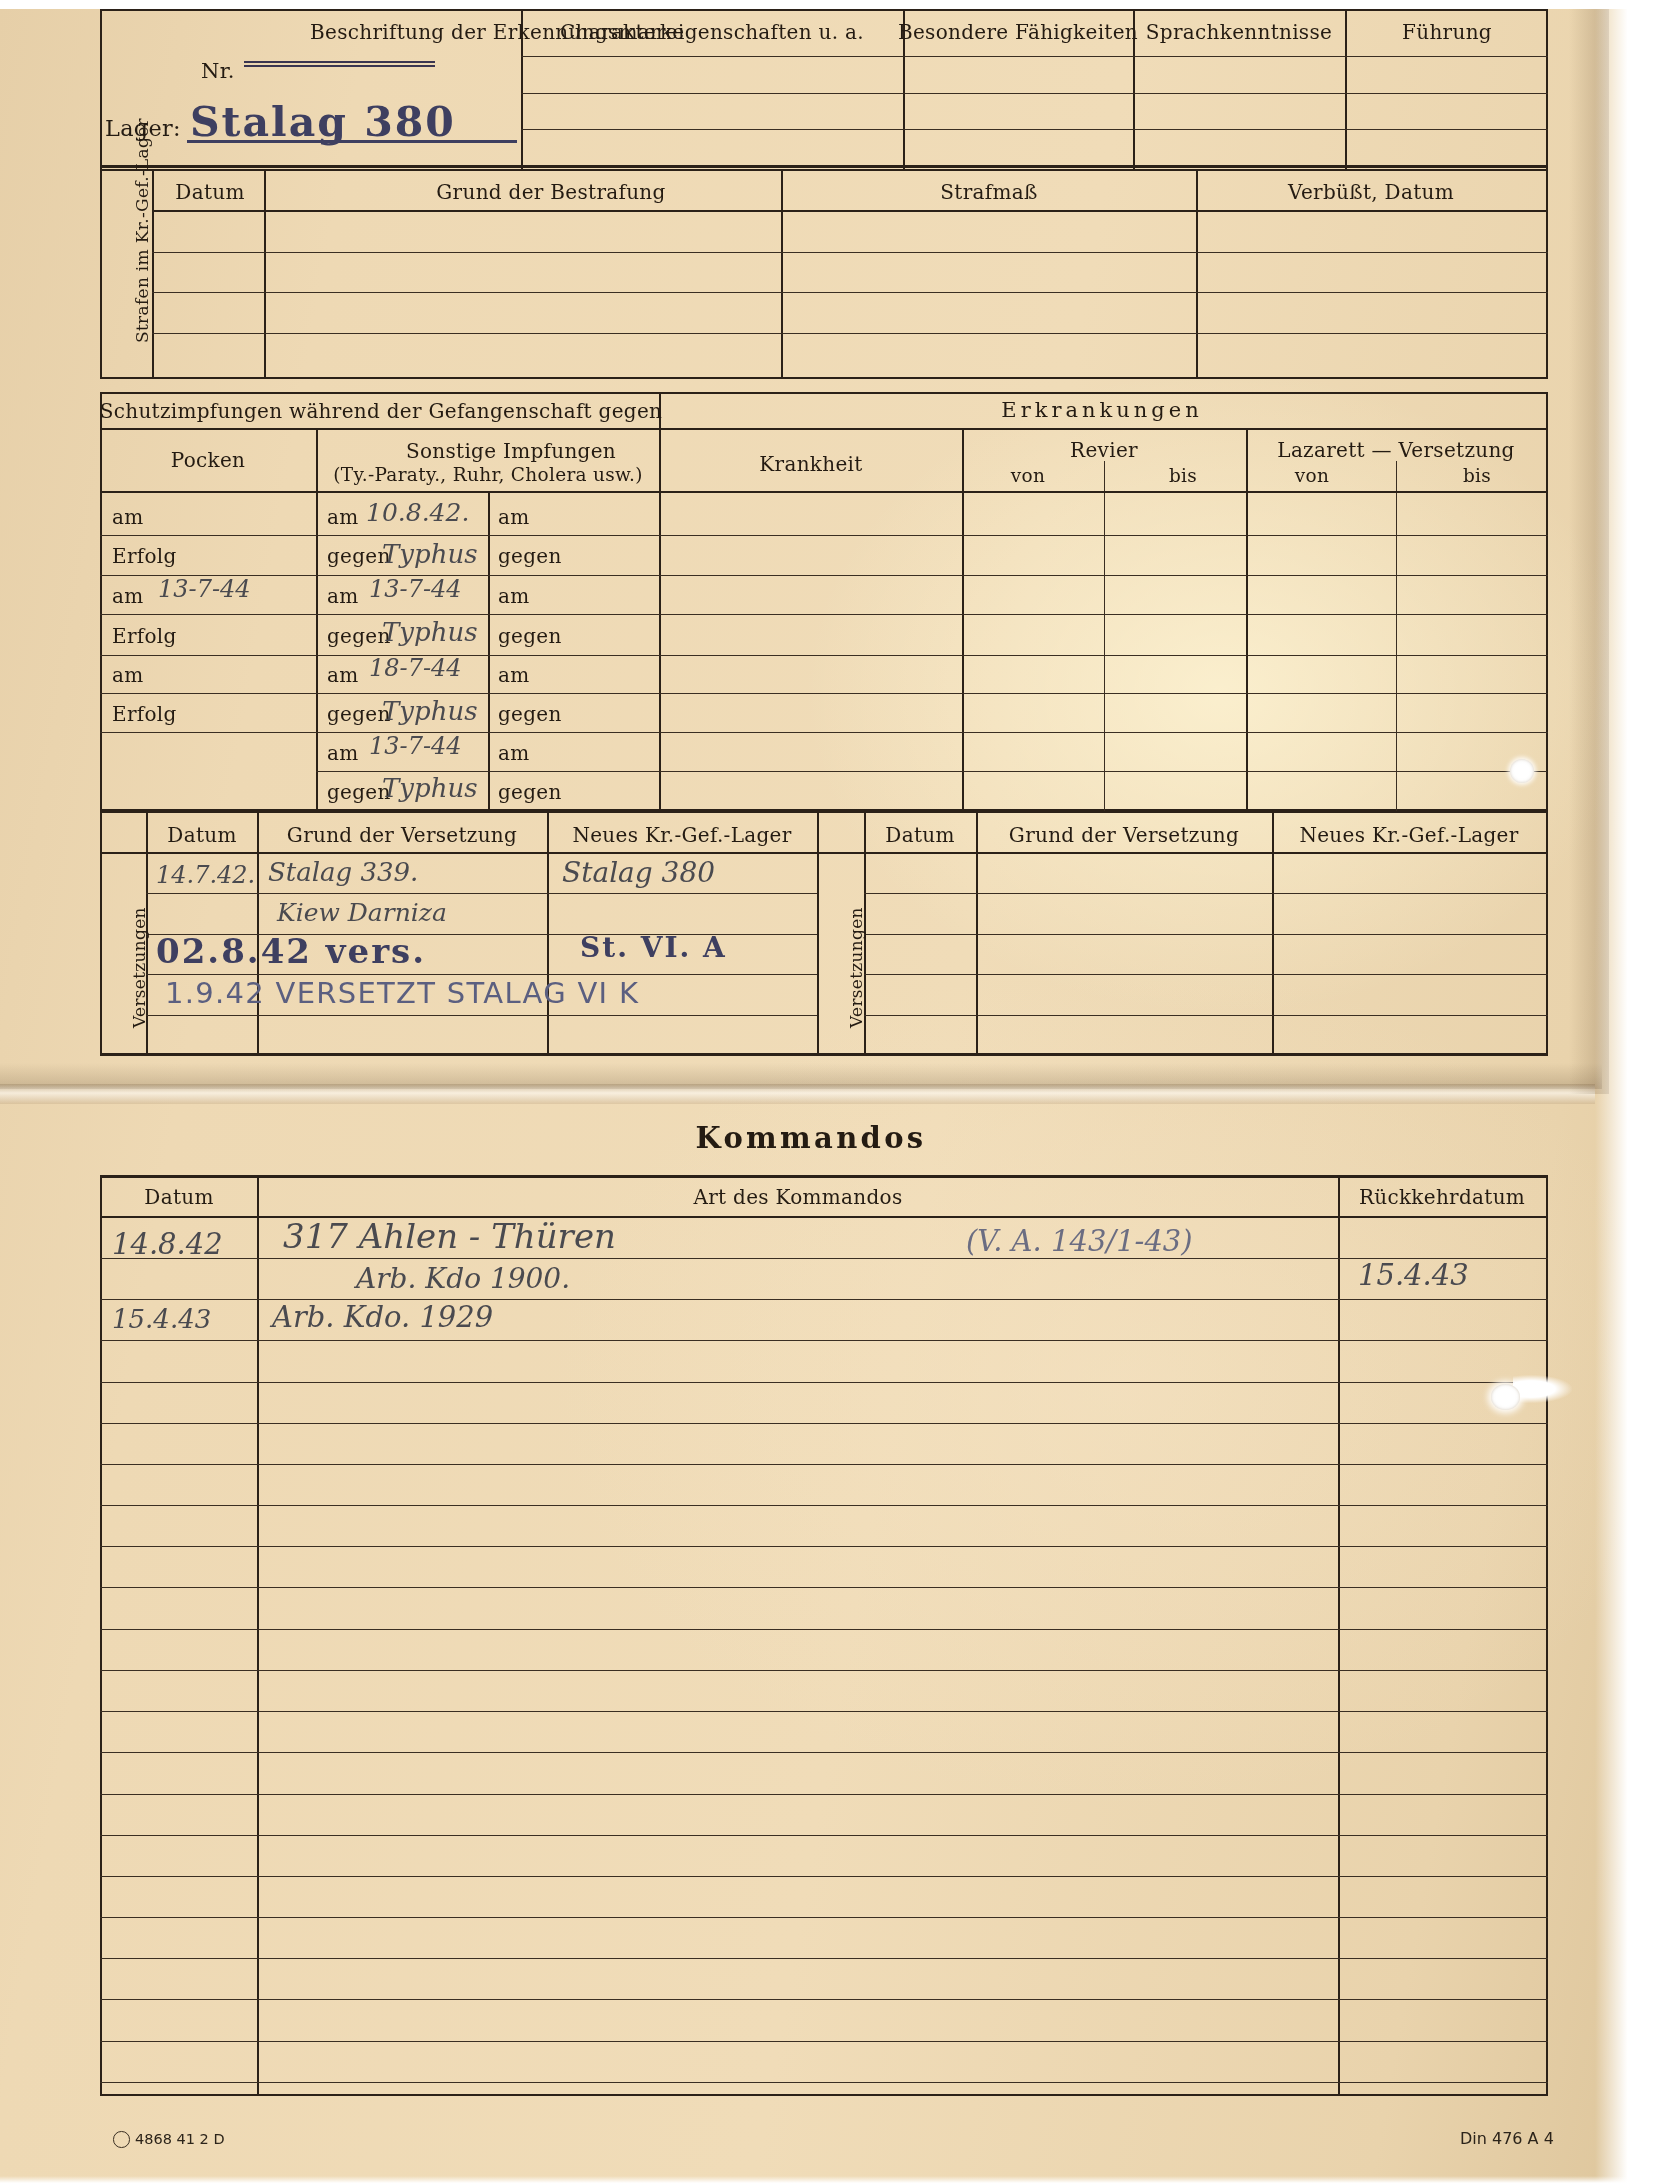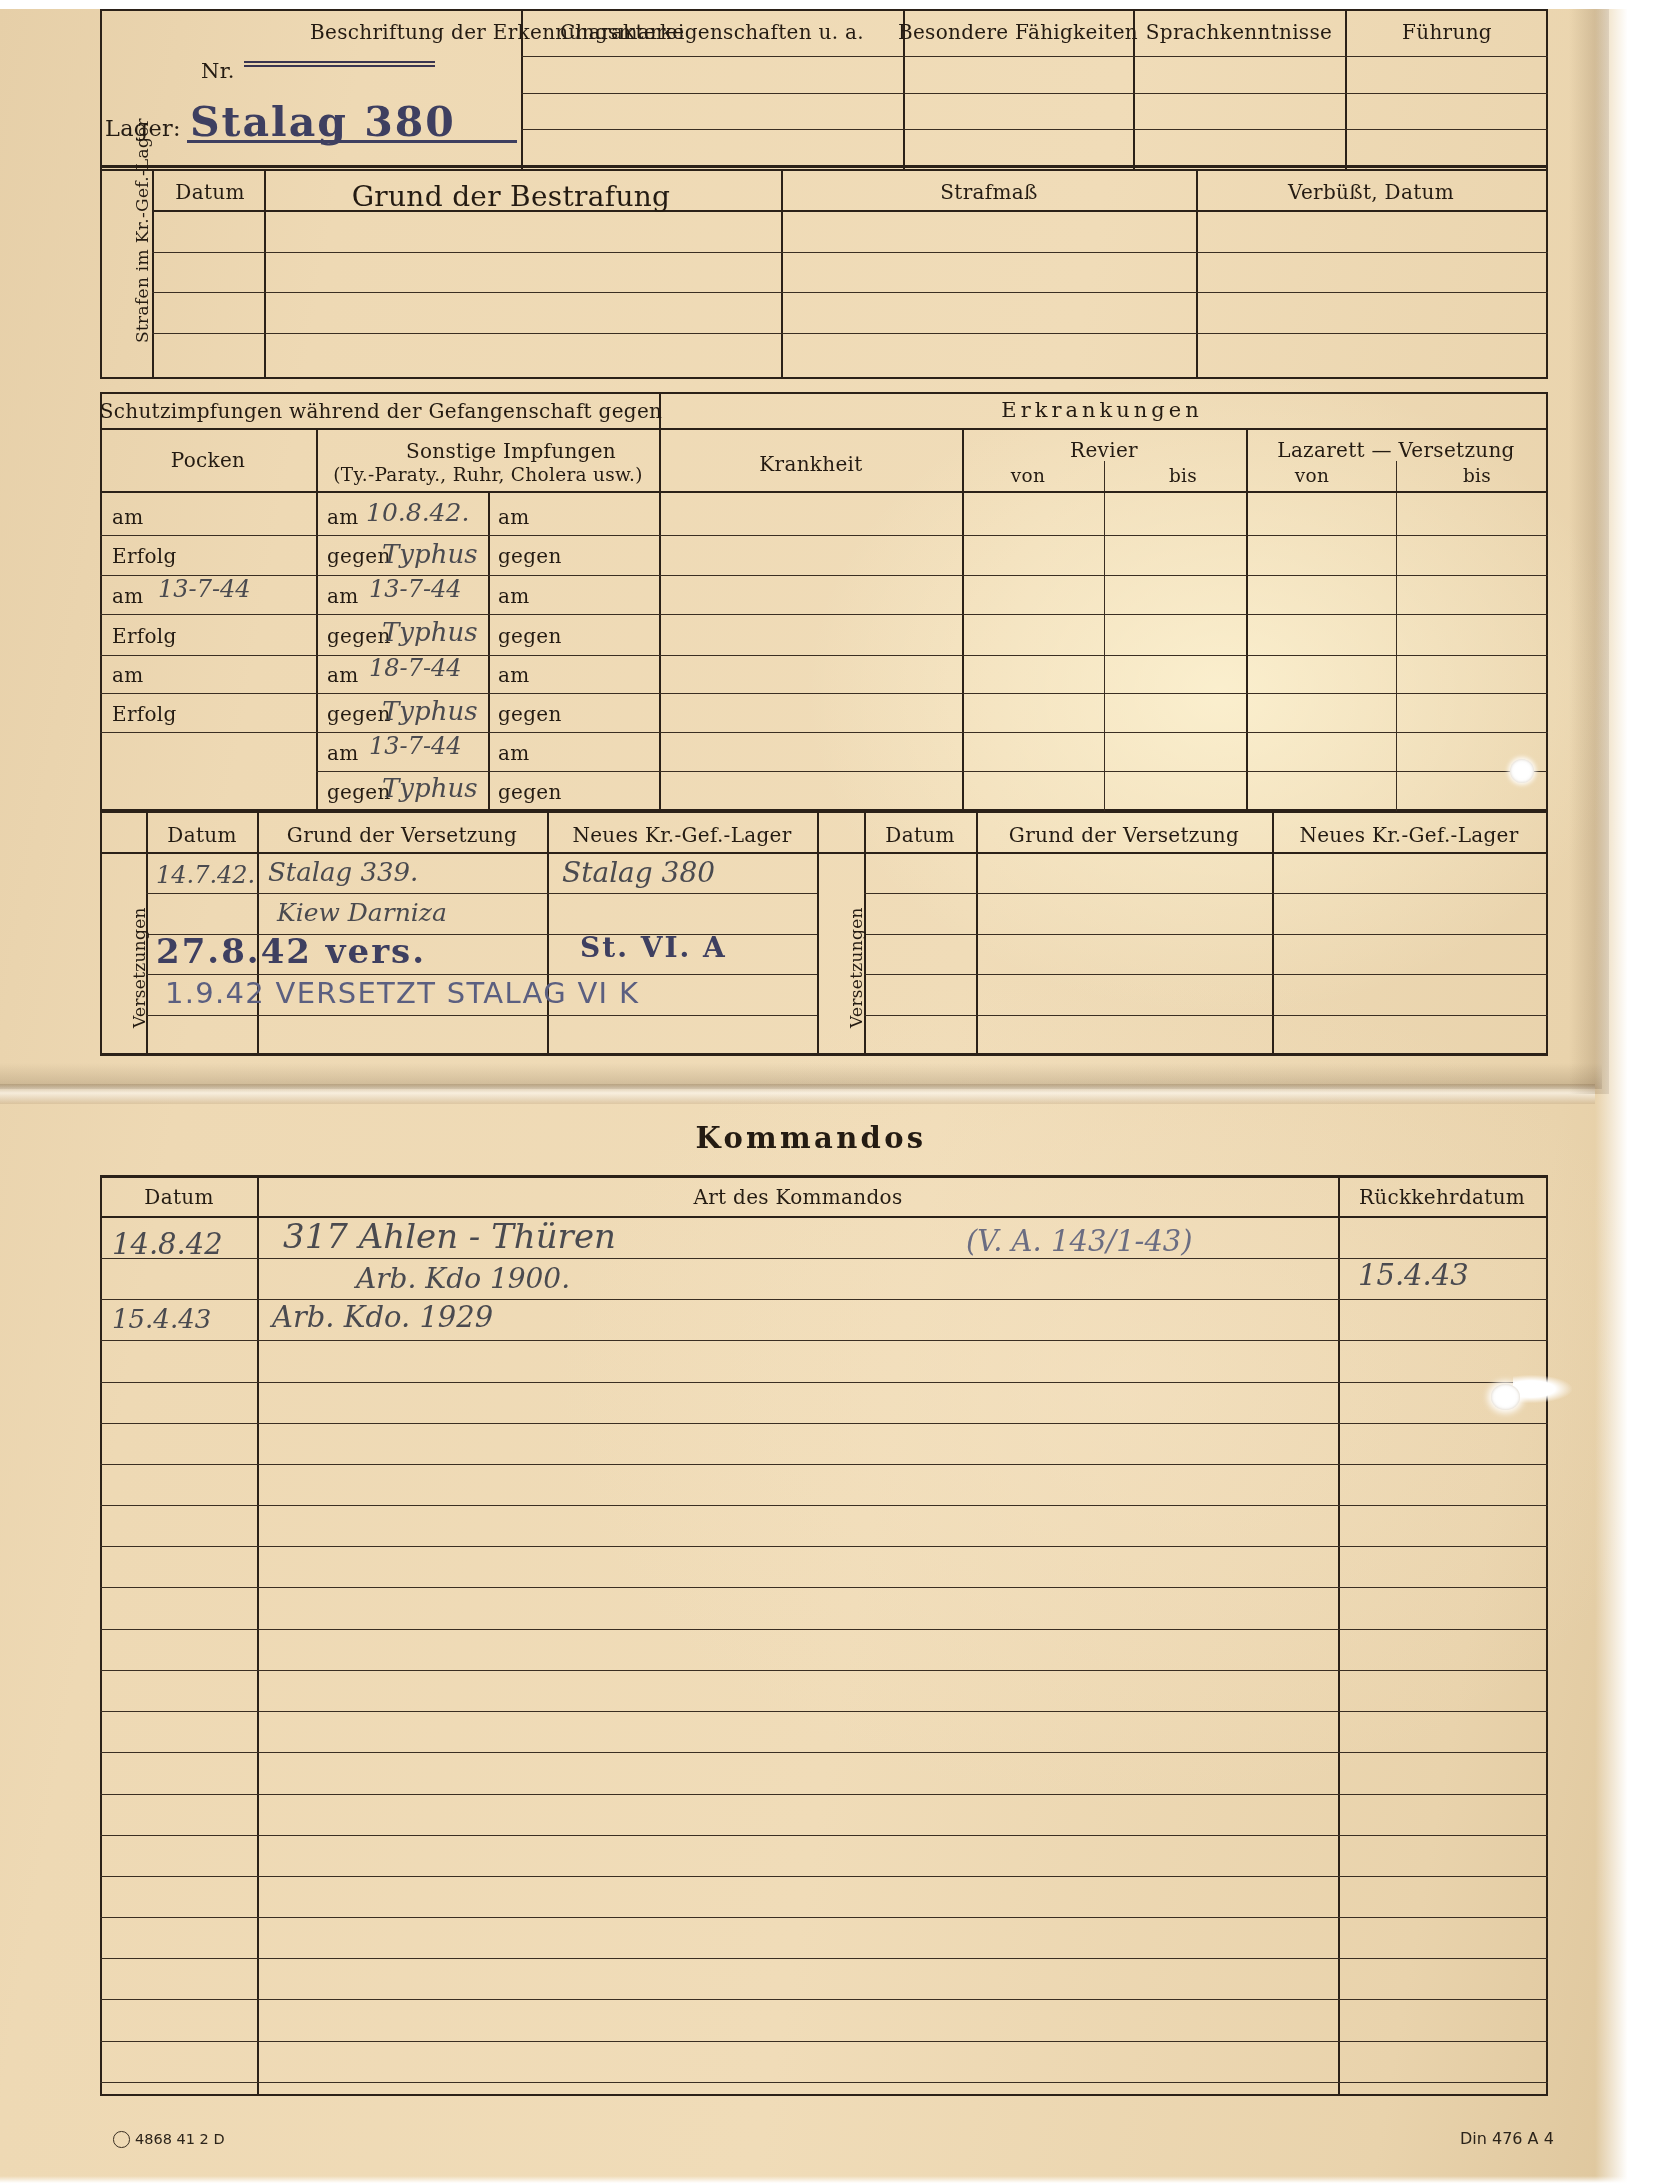--- a/index.html
+++ b/index.html
@@ -199,21 +199,21 @@
 
   <div class="ln thin" style="left:152px; top:252px; width:1396px; height:1.3px;"></div>
   <div class="ln thin" style="left:152px; top:292px; width:1396px; height:1.3px;"></div>
   <div class="ln thin" style="left:152px; top:333px; width:1396px; height:1.3px;"></div>
 
   <div class="vert fraktur" style="left:132px; top:343px; font-size:17px; line-height:20px;">
     <span>Strafen im Kr.-Gef.-Lager</span>
   </div>
 
   <div class="lbl fraktur center" style="left:210px; top:180px; font-size:20px;">Datum</div>
-  <div class="lbl fraktur center" style="left:511px; top:180px; font-size:28px;">Grund der Bestrafung</div>
+  <div class="lbl fraktur center" style="left:551px; top:180px; font-size:20px;">Grund der Bestrafung</div>
   <div class="lbl fraktur center" style="left:989px; top:180px; font-size:20px;">Strafmaß</div>
   <div class="lbl fraktur center" style="left:1371px; top:180px; font-size:20px;">Verbüßt, Datum</div>
 </div>
 
 <div>
   <div class="ln" style="left:100px;  top:392px;  width:1448px; height:2px;"></div>
   <div class="ln" style="left:100px;  top:809px; width:1448px; height:2px;"></div>
   <div class="ln" style="left:100px;  top:392px;  width:2px; height:420px;"></div>
   <div class="ln" style="left:1546px; top:392px;  width:2px; height:420px;"></div>
 
@@ -330,21 +330,21 @@
   <div class="lbl fraktur center" style="left:682px; top:823px; font-size:20px;">Neues Kr.-Gef.-Lager</div>
   <div class="lbl fraktur center" style="left:920px; top:823px; font-size:20px;">Datum</div>
   <div class="lbl fraktur center" style="left:1124px; top:823px; font-size:20px;">Grund der Versetzung</div>
   <div class="lbl fraktur center" style="left:1409px; top:823px; font-size:20px;">Neues Kr.-Gef.-Lager</div>
 
   <div class="hand pencil" style="left:156px; top:861px; font-size:24px;">14.7.42.</div>
   <div class="hand pencil" style="left:268px; top:857px; font-size:26px;">Stalag 339.</div>
   <div class="hand pencil" style="left:562px; top:856px; font-size:28px;">Stalag 380</div>
   <div class="hand pencil" style="left:277px; top:898px; font-size:25px;">Kiew Darniza</div>
 
-  <div class="stamp big" style="left:156px; top:931px; font-size:34px;">27.8.42 vers.</div>
+  <div class="stamp big" style="left:156px; top:931px; font-size:34px;">02.8.42 vers.</div>
   <div class="stamp big" style="left:580px; top:931px; font-size:28px;">St. VI. A</div>
   <div class="stamp" style="left:165px; top:976px; font-size:29px;">1.9.42 VERSETZT STALAG VI K</div>
 </div>
 
 <div class="hole h1"></div>
 
 <div>
   <div class="lbl fraktur center" style="left:811px; top:1121px; font-size:29px; letter-spacing:3.3px; font-weight:bold;">Kommandos</div>
 
   <div class="ln" style="left:100px;  top:1175px; width:1448px; height:2.6px;"></div>

